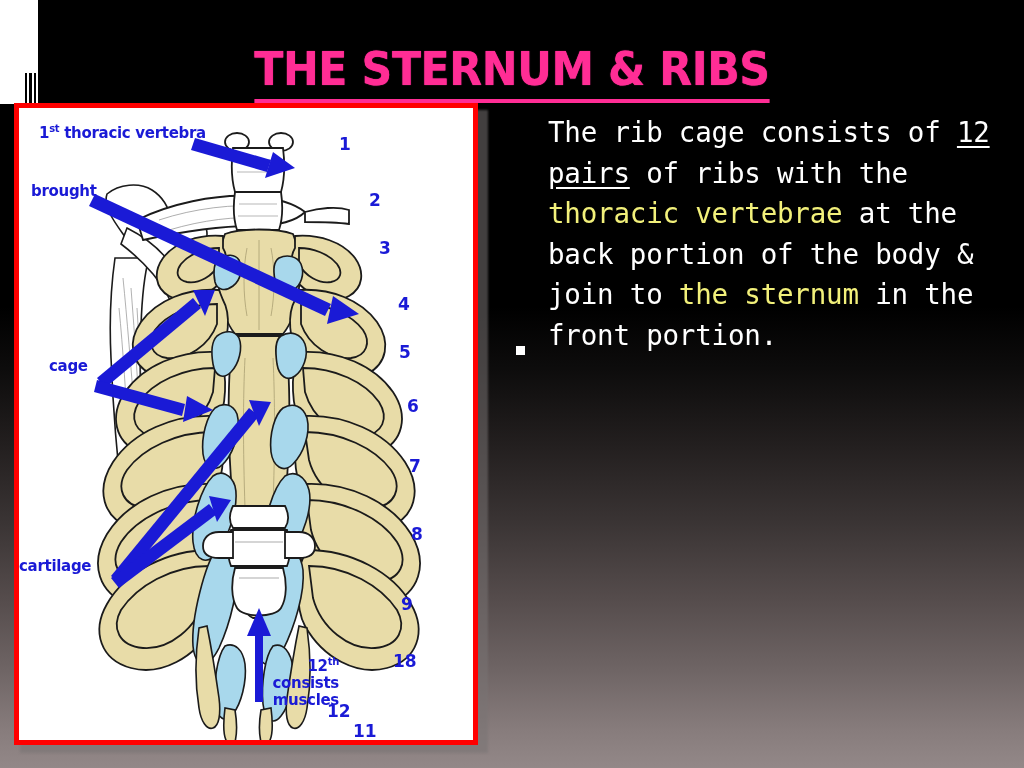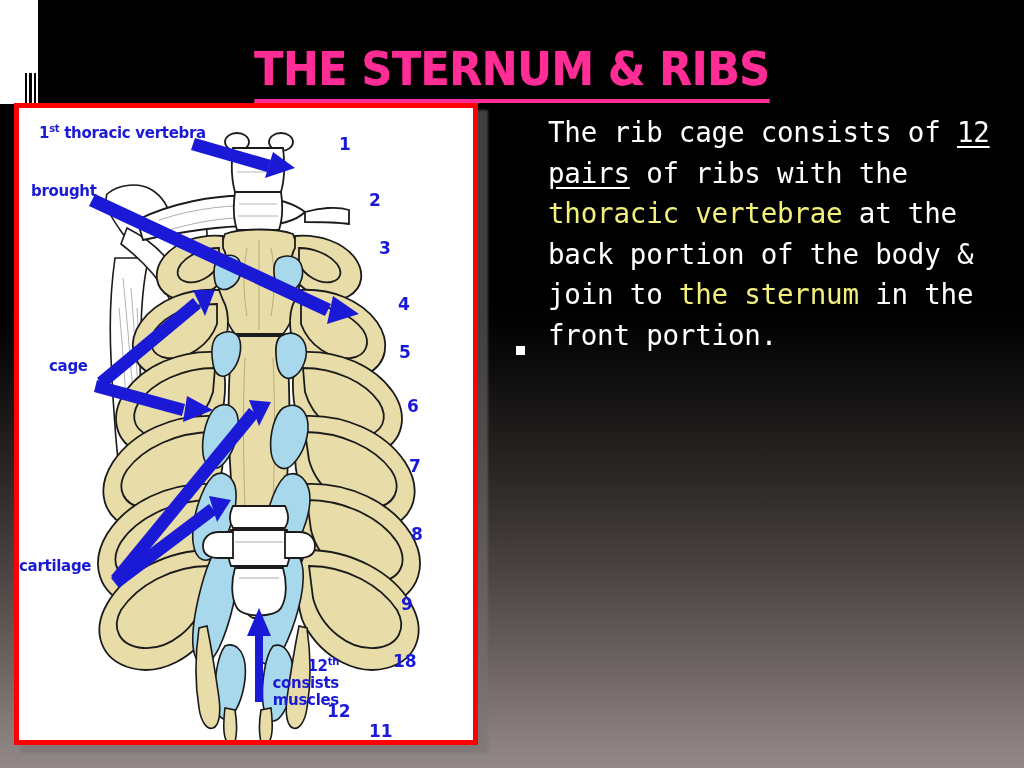--- a/index.html
+++ b/index.html
@@ -383,21 +383,21 @@
       <div class="ribnum" style="left:320px; top:28px;">1</div>
       <div class="ribnum" style="left:350px; top:84px;">2</div>
       <div class="ribnum" style="left:360px; top:132px;">3</div>
       <div class="ribnum" style="left:379px; top:188px;">4</div>
       <div class="ribnum" style="left:380px; top:236px;">5</div>
       <div class="ribnum" style="left:388px; top:290px;">6</div>
       <div class="ribnum" style="left:390px; top:350px;">7</div>
       <div class="ribnum" style="left:392px; top:418px;">8</div>
       <div class="ribnum" style="left:382px; top:488px;">9</div>
       <div class="ribnum" style="left:374px; top:545px;">18</div>
-      <div class="ribnum" style="left:334px; top:615px;margin-left:16px;">11</div>
+      <div class="ribnum" style="left:334px; top:615px;">11</div>
       <div class="ribnum" style="left:308px; top:595px;">12</div>
 
     </div>
   </div>
 
   <div class="body-col">
 
     <div class="bullet">
       <div class="bullet-marker"></div>
       <div class="bullet-text">

